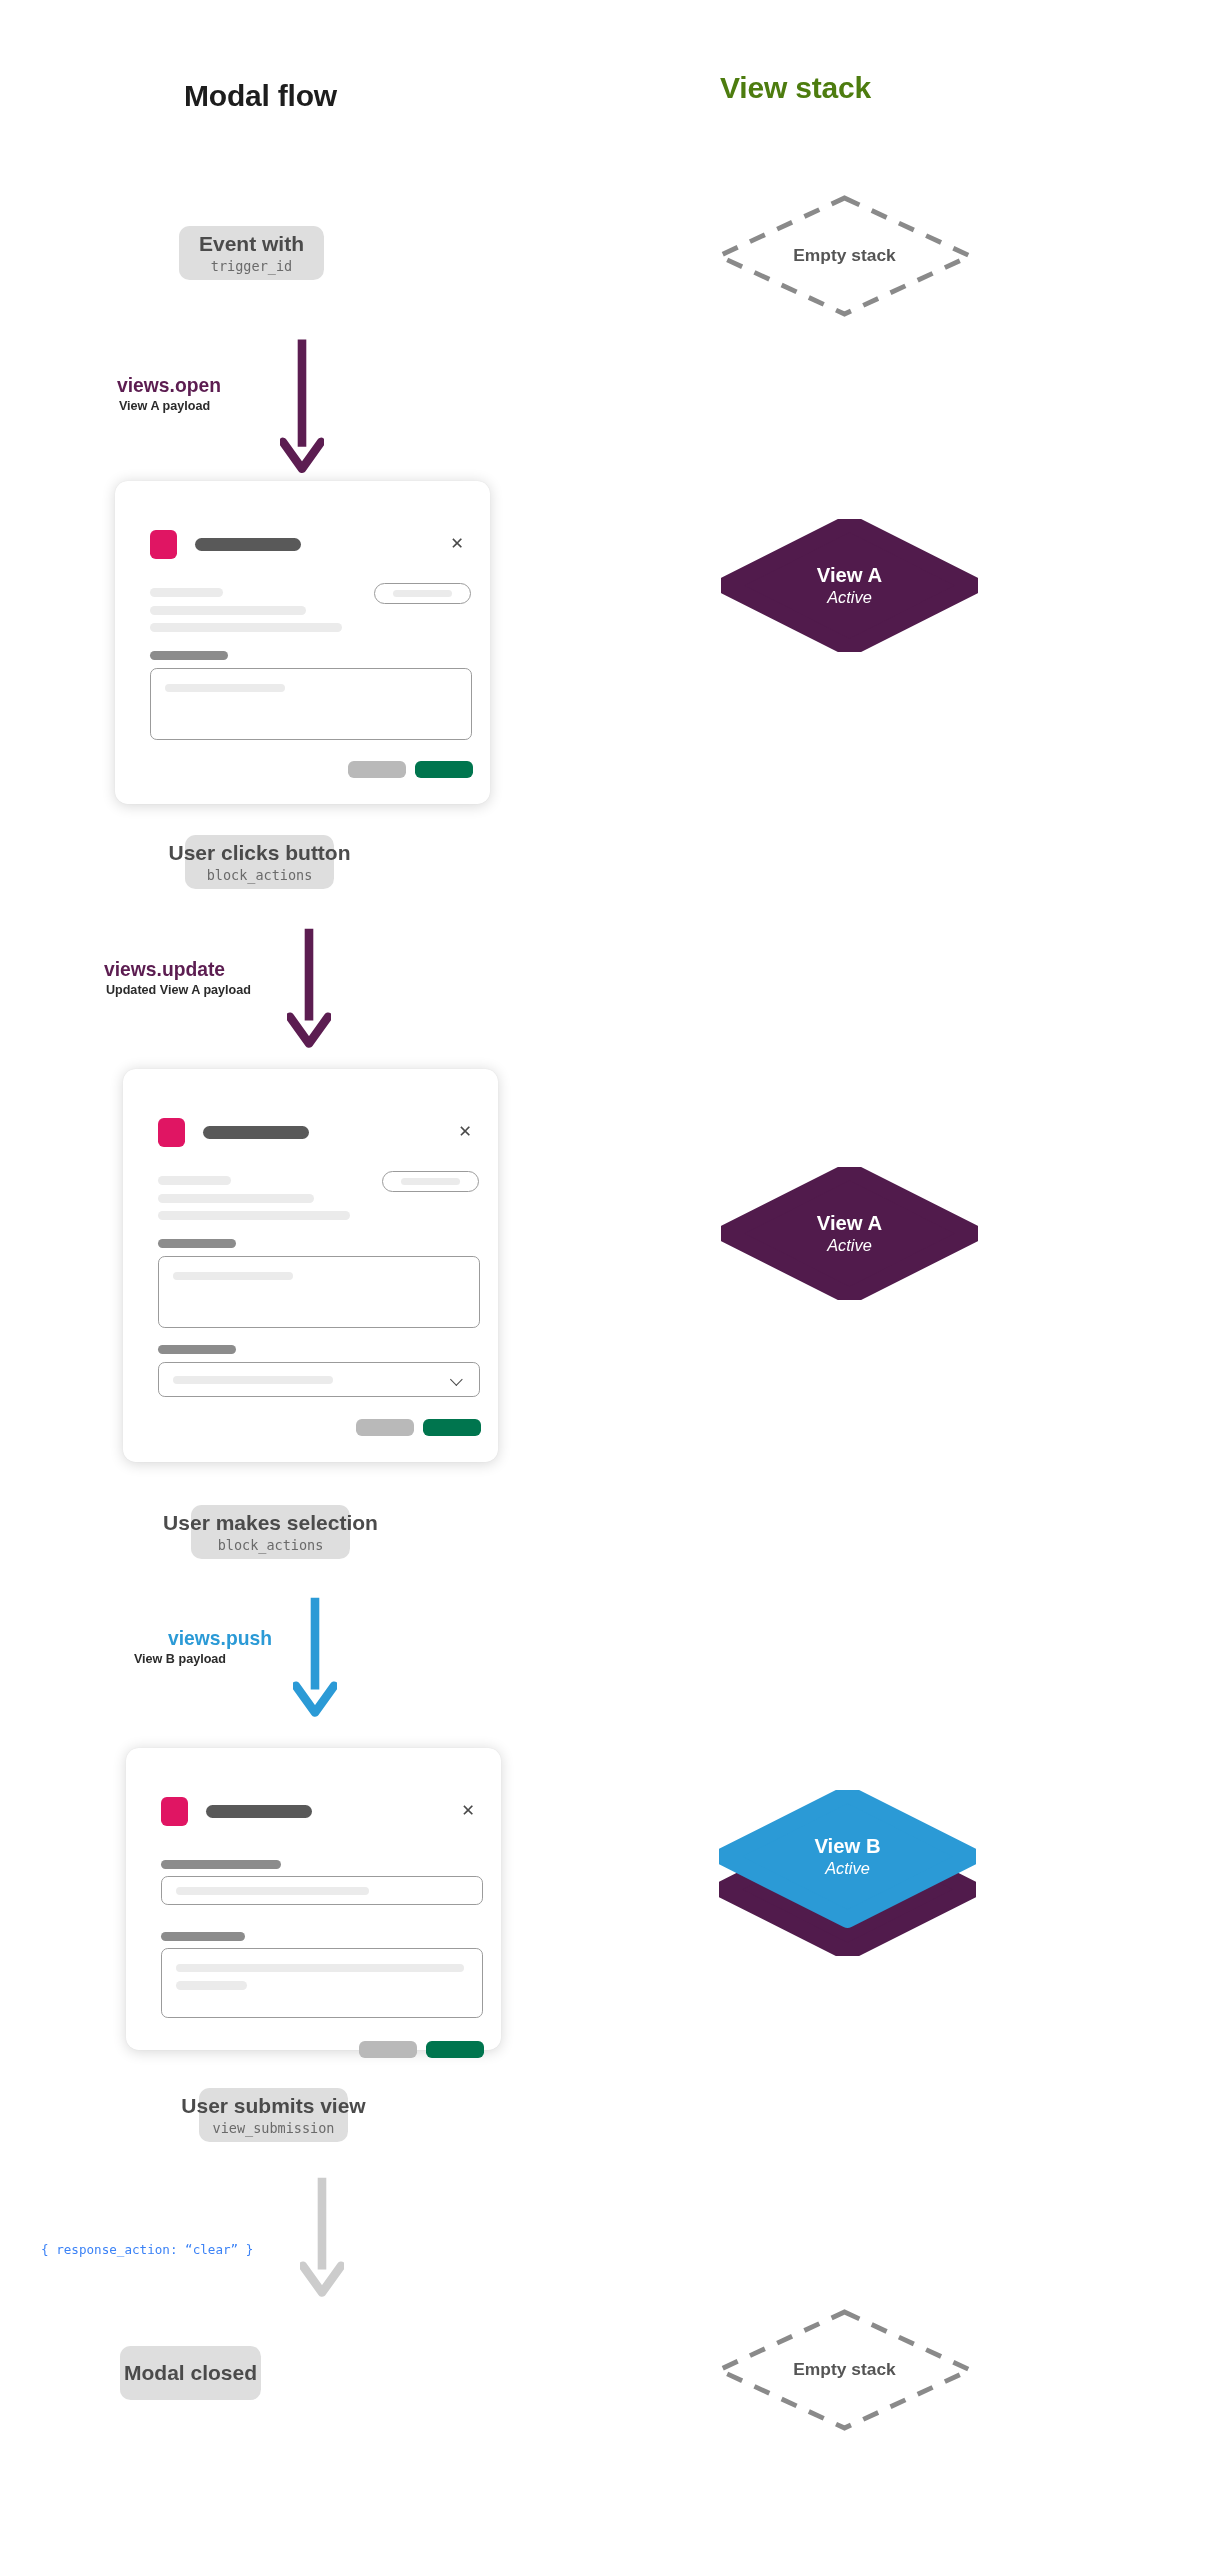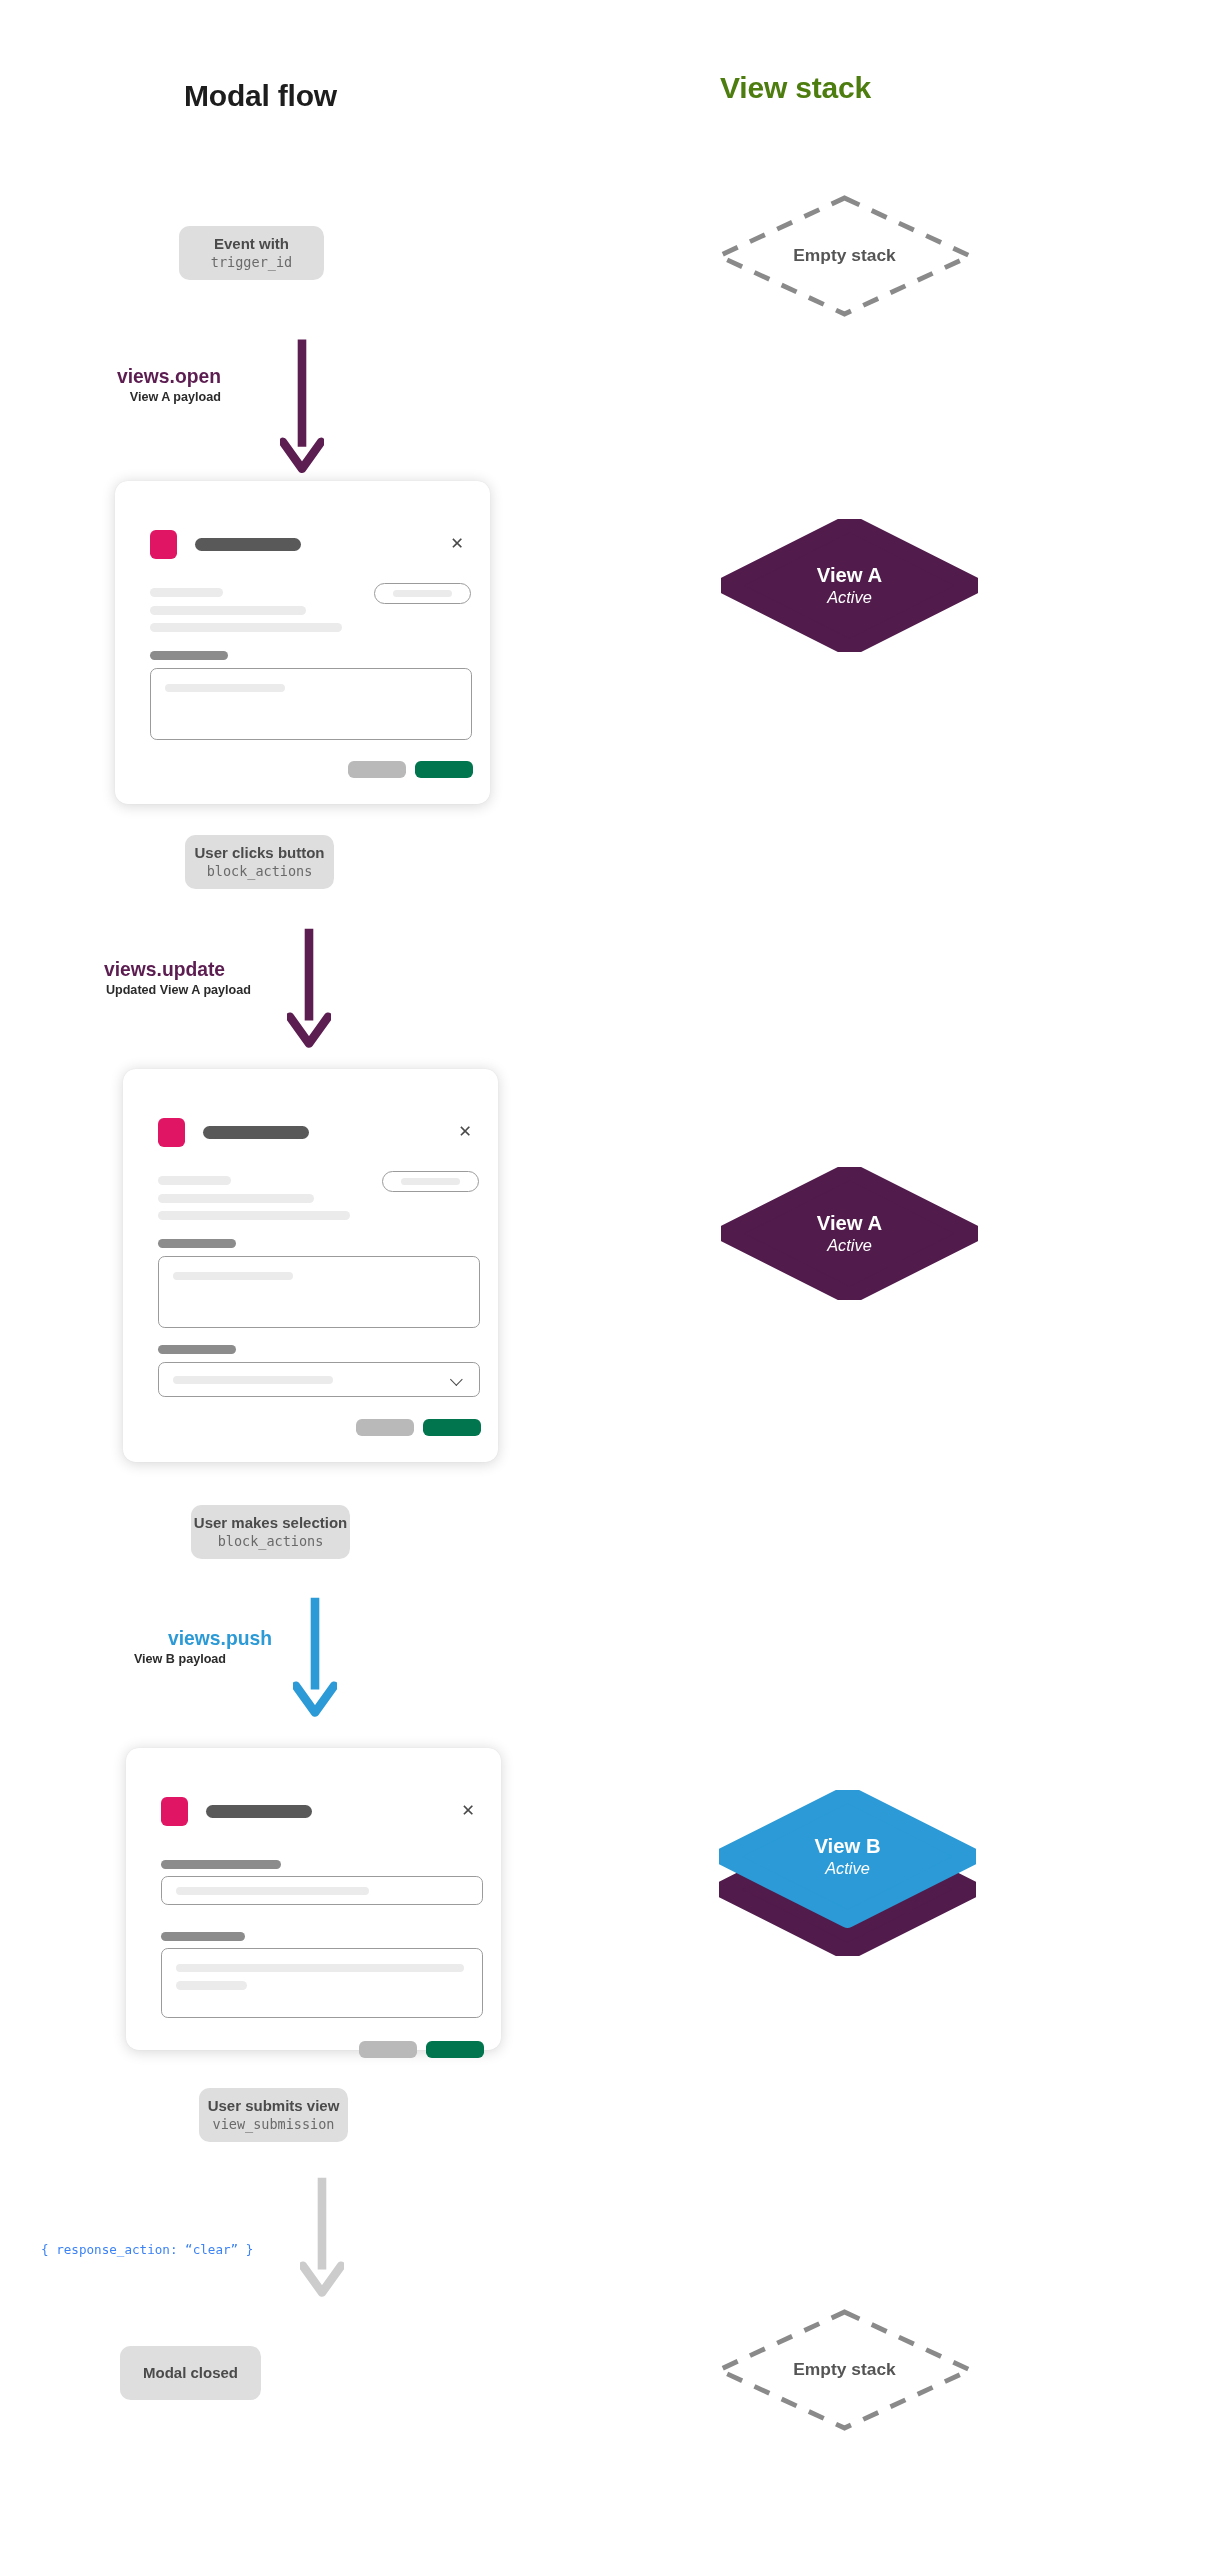--- a/index.html
+++ b/index.html
@@ -35,21 +35,21 @@
     background: #dedede;
     border-radius: 10.6px;
     display: flex;
     flex-direction: column;
     align-items: center;
     justify-content: center;
     text-align: center;
     padding: 0 13.5px;
   }
   .pill .pill-main {
-    font-size: 15px;
+    font-size: 21px;
     font-weight: 700;
     color: #4b4b4b;
     line-height: 1.25;
     white-space: nowrap;
   }
   .pill .pill-code {
     font-family: "DejaVu Sans Mono", monospace;
     font-size: 13.5px;
     color: #6a6a6a;
     line-height: 1.35;
@@ -221,21 +221,21 @@
       <span class="d-empty-text">Empty stack</span>
     </div>
   </div>
 
   <div class="arrow" style="left:280px; top:339px;">
     <svg width="44" height="136" viewBox="0 0 46 141">
       <path d="M23 0 V112" stroke="#5c1d51" stroke-width="9" fill="none"></path>
       <path d="M3 107 L23 135 L43 107" stroke="#5c1d51" stroke-width="9" fill="none" stroke-linecap="round" stroke-linejoin="round"></path>
     </svg>
   </div>
-  <div class="arrow-label" style="left:117px; top:366px;text-align:right;">
+  <div class="arrow-label" style="left:117px; top:375px;">
     <span class="api purple">views.open</span>
     <span class="sub">View A payload</span>
   </div>
 
   <div class="modal" style="left:115px; top:481px; width:375px; height:323px;">
     <div class="m-head" style="left:35px; top:49px;">
       <div class="m-logo"></div>
       <div class="m-title-bar" style="width:106px;"></div>
     </div>
     <div class="m-close" style="right:26px; top:55px;">✕</div>

